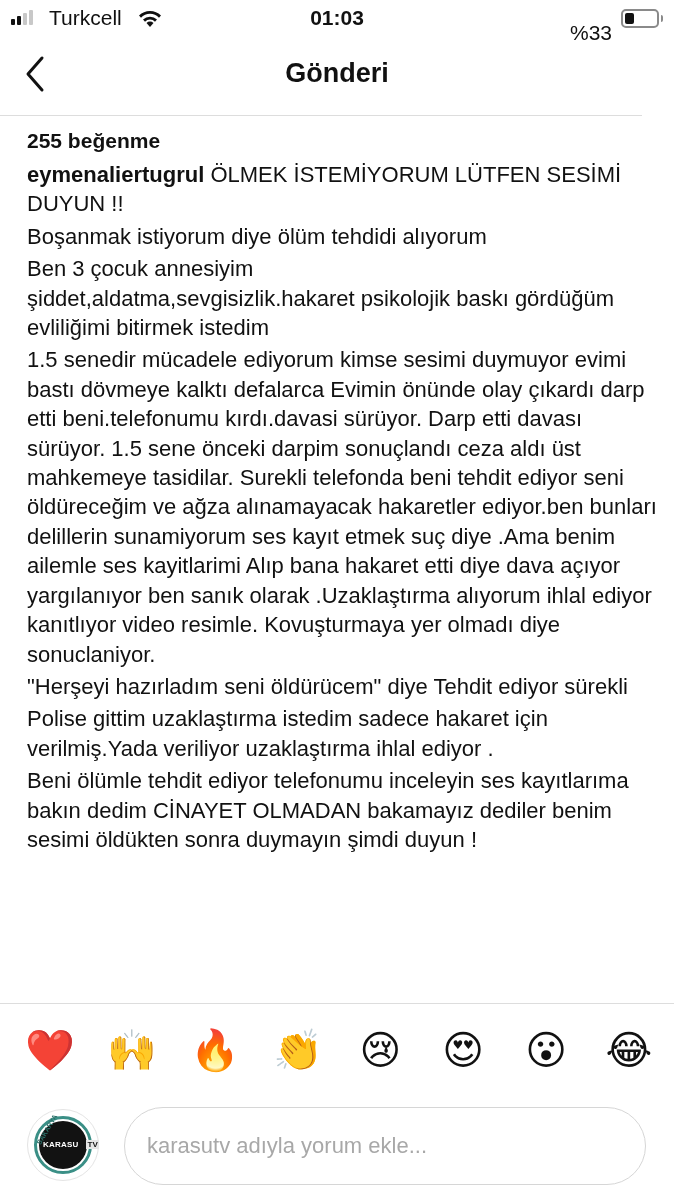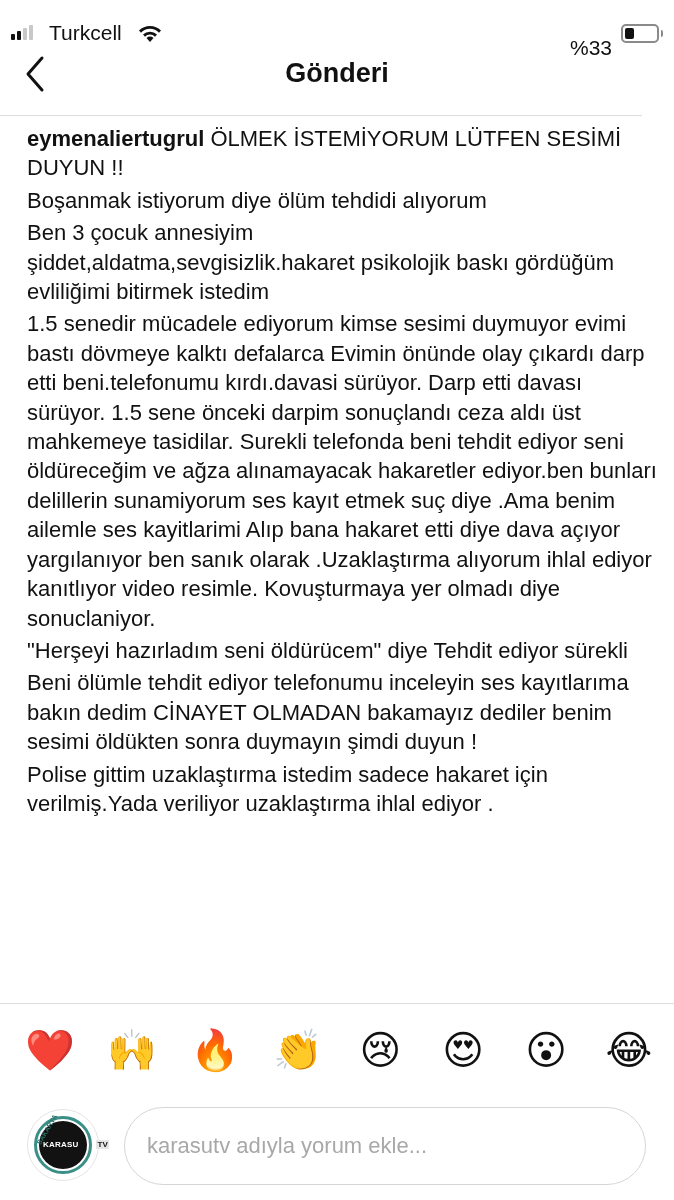--- a/index.html
+++ b/index.html
@@ -1,20 +1,20 @@
 <!DOCTYPE html>
 <html><head>
   <meta charset="utf-8">
   <style>
     * { box-sizing: border-box; margin: 0; padding: 0; }
     html, body { width: 674px; height: 1200px; background: #ffffff; overflow: hidden; }
     body { font-family: "Liberation Sans", "DejaVu Sans", sans-serif; color: #111111; position: relative; }
 
     
-    .status-bar { position: absolute; top: 0; left: 0; width: 674px; height: 38px; margin-top: 15px; }
+    .status-bar { position: absolute; top: 0; left: 0; width: 674px; height: 38px; }
     .signal { position: absolute; left: 11px; top: 11px; display: flex; align-items: flex-end; gap: 2px; height: 14px; }
     .signal span { width: 4px; background: #111; border-radius: 1px; }
     .signal span.off { background: #c8c8c8; }
     .carrier { position: absolute; left: 49px; top: 6px; font-size: 21px; color: #111; }
     .wifi { position: absolute; left: 137px; top: 8px; width: 26px; height: 20px; }
     .clock { position: absolute; left: 0; width: 674px; top: 6px; text-align: center; font-size: 21px; font-weight: bold; }
     .battery-pct { position: absolute; left: 570px; top: 21px; font-size: 21px; }
     .battery { position: absolute; left: 621px; top: 9px; width: 38px; height: 19px; border: 2px solid #8a8a8a; border-radius: 5px; }
     .battery .fill { position: absolute; left: 2px; top: 2px; width: 9px; height: 11px; background: #111; border-radius: 2px; }
     .battery-tip { position: absolute; left: 661px; top: 15px; width: 2px; height: 7px; background: #8a8a8a; border-radius: 0 2px 2px 0; }
@@ -36,67 +36,69 @@
     
     .reactions { position: absolute; top: 1025px; left: 25px; width: 628px; display: flex; justify-content: space-between; }
     .reaction { width: 48px; height: 50px; font-size: 40px; line-height: 50px; text-align: center; cursor: pointer; }
 
     
     .comment-bar { position: absolute; top: 1105px; left: 0; width: 674px; height: 80px; }
     .avatar { position: absolute; left: 27px; top: 4px; width: 72px; height: 72px; border-radius: 50%; border: 1px solid #e4e4e4; background: #fff; }
     .avatar .ring { position: absolute; left: 6px; top: 6px; width: 58px; height: 58px; border-radius: 50%; border: 3px solid #3a8f86; }
     .avatar .core { position: absolute; left: 11px; top: 11px; width: 48px; height: 48px; border-radius: 50%; background: #121212; }
     .avatar .brand { position: absolute; left: 15px; top: 30px; font-size: 8px; color: #fff; font-weight: bold; letter-spacing: 0.2px; }
-    .avatar .brand .tv { background: #e5e5e5; color: #121212; padding: 0 1px; margin-left: 18px; }
+    .avatar .brand .tv { background: #e5e5e5; color: #121212; padding: 0 1px; margin-left: 8px; }
     .avatar .arc-text { position: absolute; left: 2px; top: 16px; font-size: 7px; color: #2a6f68; font-weight: bold; transform: rotate(-60deg); }
     .comment-input { position: absolute; left: 124px; top: 2px; width: 522px; height: 78px; border: 1px solid #d6d6d6; border-radius: 39px; padding: 0 22px; font-family: "Liberation Sans", sans-serif; font-size: 22px; color: #111; background: #fff; outline: none; }
     .comment-input::placeholder { color: #a8a8a8; }
   </style>
 </head>
 <body>
 
 <div class="status-bar">
   <div class="signal">
     <span style="height:6px"></span>
     <span style="height:9px"></span>
     <span class="off" style="height:12px"></span>
     <span class="off" style="height:15px"></span>
   </div>
   <span class="carrier">Turkcell</span>
   <svg class="wifi" viewBox="0 0 26 20">
     <path d="M13 19 L9.5 15 A5 5 0 0 1 16.5 15 Z" fill="#111"></path>
     <path d="M6 11.5 A10 10 0 0 1 20 11.5 L18 13.7 A7 7 0 0 0 8 13.7 Z" fill="#111"></path>
     <path d="M2 7.5 A15.5 15.5 0 0 1 24 7.5 L22 9.7 A12.5 12.5 0 0 0 4 9.7 Z" fill="#111"></path>
   </svg>
+  <span class="clock">01:03</span>
   <span class="battery-pct">%33</span>
   <div class="battery">
       <div class="fill"></div>
     </div>
   <div class="battery-tip"></div>
 </div>
 
 <div class="nav">
   <div class="back-btn">
     <svg width="36" height="44" viewBox="0 0 36 44">
       <path d="M22 6 L8 22 L22 38" fill="none" stroke="#111" stroke-width="3" stroke-linecap="round" stroke-linejoin="round"></path>
     </svg>
   </div>
   <div class="nav-title">Gönderi</div>
 </div>
 
 <div class="content">
+  <div class="likes">255 beğenme</div>
   <div class="caption">
     <p><span class="username">eymenaliertugrul</span><span> ÖLMEK İSTEMİYORUM LÜTFEN SESİMİ DUYUN !!</span></p>
     <p>Boşanmak istiyorum diye ölüm tehdidi alıyorum</p>
     <p style="white-space:pre-line">Ben 3 çocuk annesiyim
 şiddet,aldatma,sevgisizlik.hakaret psikolojik baskı gördüğüm evliliğimi bitirmek istedim</p>
     <p>1.5 senedir mücadele ediyorum kimse sesimi duymuyor evimi bastı dövmeye kalktı defalarca Evimin önünde olay çıkardı darp etti beni.telefonumu kırdı.davasi sürüyor. Darp etti davası sürüyor. 1.5 sene önceki darpim sonuçlandı ceza aldı üst mahkemeye tasidilar.  Surekli telefonda beni tehdit ediyor seni öldüreceğim ve ağza alınamayacak hakaretler ediyor.ben bunları delillerin sunamiyorum ses kayıt etmek suç diye .Ama benim ailemle ses kayitlarimi Alıp bana hakaret etti diye dava açıyor yargılanıyor ben sanık olarak .Uzaklaştırma alıyorum ihlal ediyor kanıtlıyor video resimle. Kovuşturmaya yer olmadı diye sonuclaniyor.</p>
     <p>"Herşeyi hazırladım seni öldürücem" diye Tehdit ediyor sürekli</p>
+    <p>Polise gittim uzaklaştırma istedim sadece hakaret için verilmiş.Yada veriliyor uzaklaştırma ihlal ediyor .</p>
     <p>Beni ölümle tehdit ediyor telefonumu inceleyin ses kayıtlarıma bakın dedim CİNAYET OLMADAN bakamayız dediler benim sesimi öldükten sonra duymayın şimdi duyun !</p>
-    <p>Polise gittim uzaklaştırma istedim sadece hakaret için verilmiş.Yada veriliyor uzaklaştırma ihlal ediyor .</p>
   </div>
 </div>
 
 <div class="divider"></div>
 
 <div class="reactions">
   <div class="reaction">❤️</div>
   <div class="reaction">🙌</div>
   <div class="reaction">🔥</div>
   <div class="reaction">👏</div>

